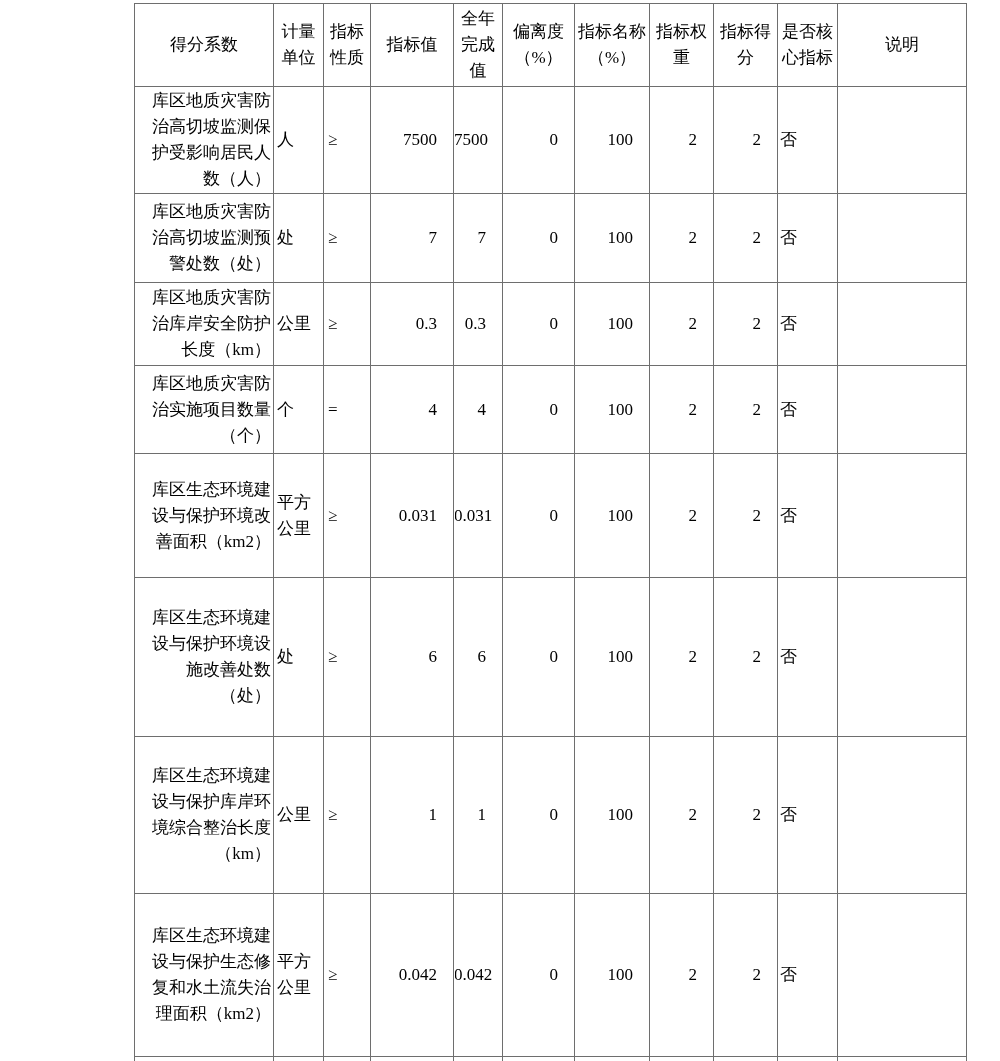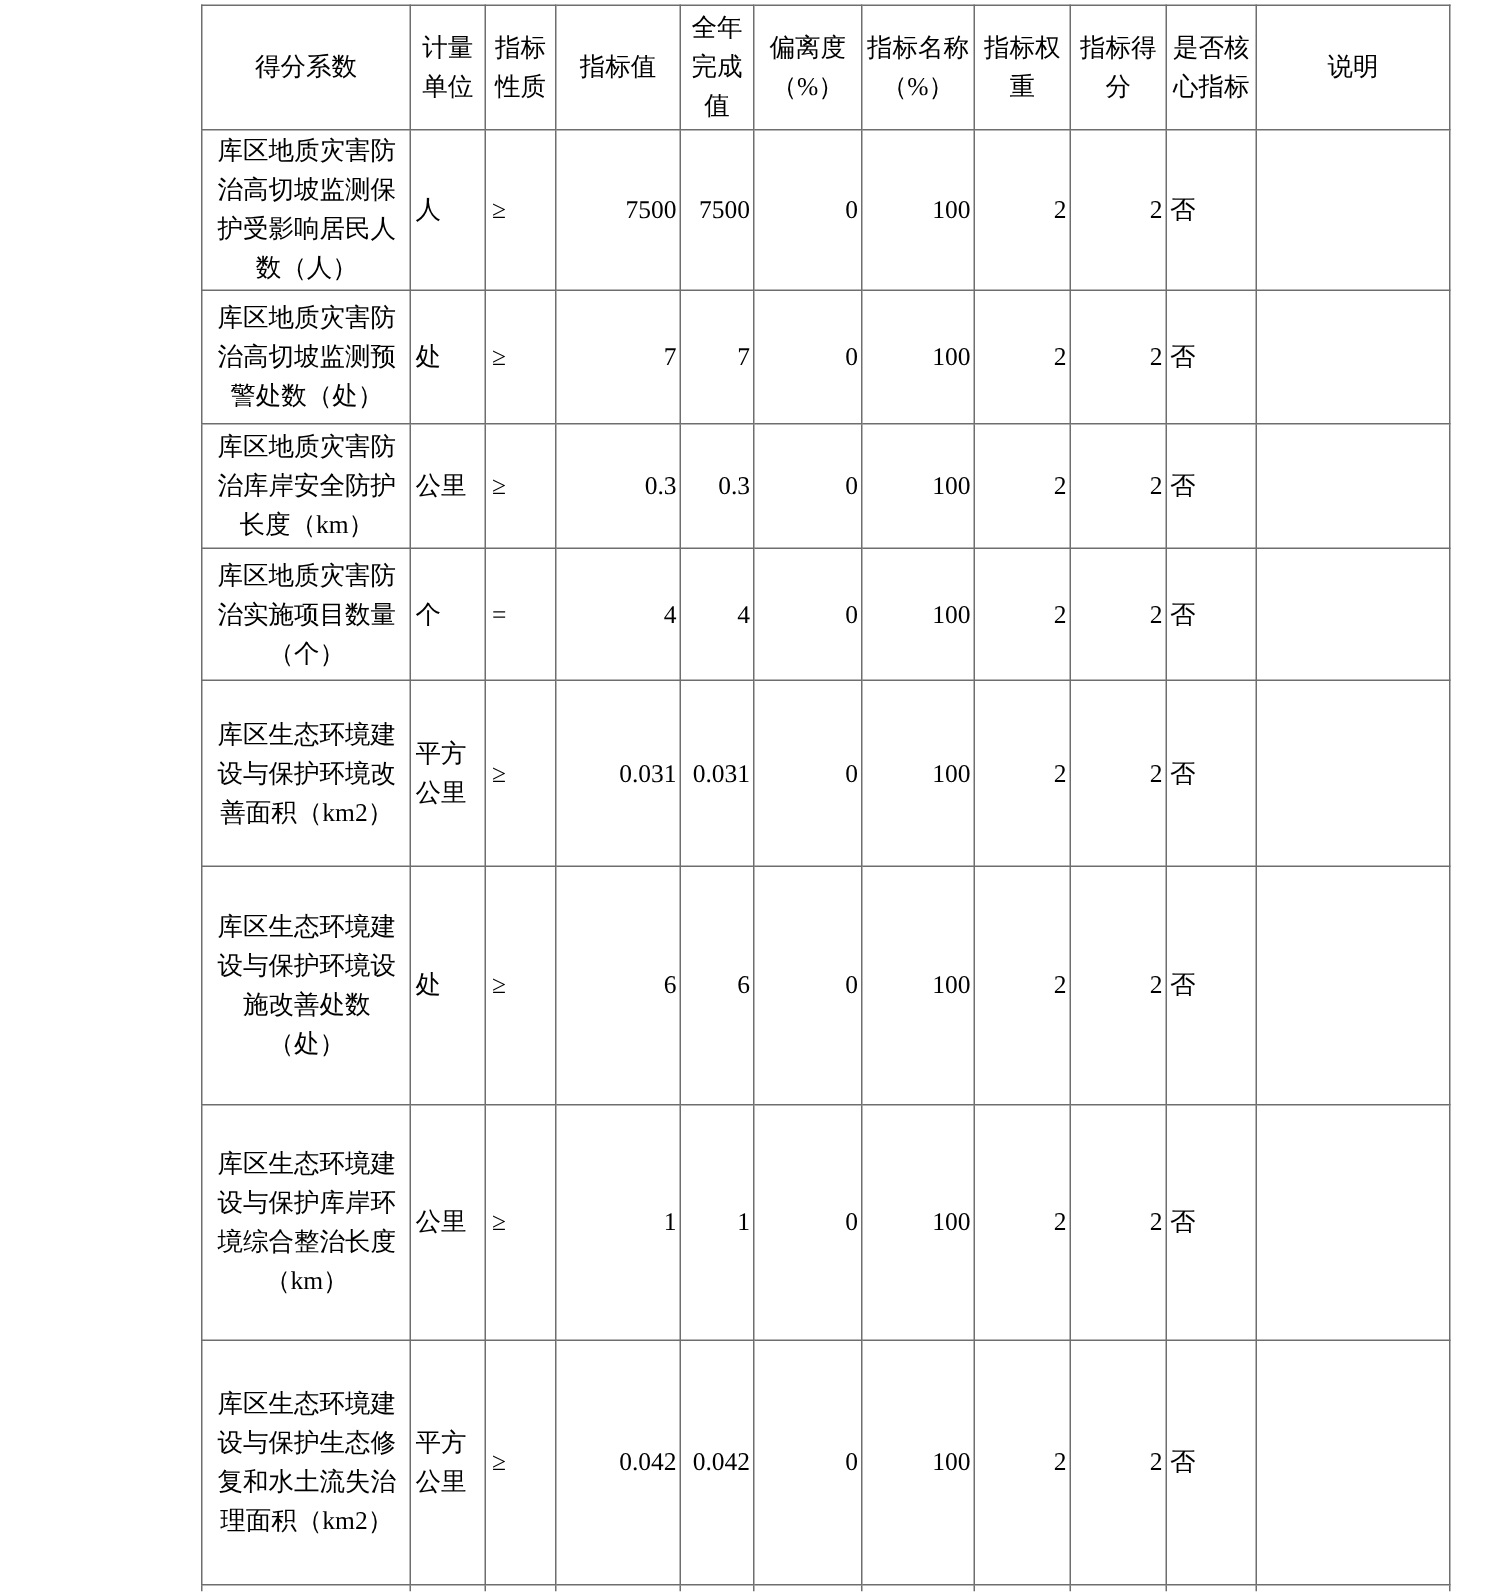--- a/index.html
+++ b/index.html
@@ -35,24 +35,24 @@
   thead tr { height:83px; }
   tbody tr:nth-child(1) { height:107px; }
   tbody tr:nth-child(2) { height:89px; }
   tbody tr:nth-child(3) { height:83px; }
   tbody tr:nth-child(4) { height:88px; }
   tbody tr:nth-child(5) { height:124px; }
   tbody tr:nth-child(6) { height:159px; }
   tbody tr:nth-child(7) { height:157px; }
   tbody tr:nth-child(8) { height:163px; }
   tbody tr:nth-child(9) { height:90px; }
-  .c-name   { text-align:center;  white-space:pre-wrap; padding:0 2px 0 3px;border-radius:10px; }
+  .c-name   { text-align:right;  white-space:pre-wrap; padding:0 2px 0 3px;border-radius:10px; }
   .c-unit   { text-align:left;  white-space:pre-wrap; padding-left:3px; }
   .c-nature { text-align:left;  padding-left:4px; }
-  .c-num    { text-align:right; padding-right:2px;border-radius:31px; }
+  .c-num    { text-align:right; padding-right:16px;border-radius:31px; }
   .c-core   { text-align:left;  padding-left:2px; }
   .c-note   { padding:0 2px; }
 </style>
 </head>
 <body>
 
 <div class="page">
   <table class="indicator-table">
     <colgroup>
       <col style="width:139px">

